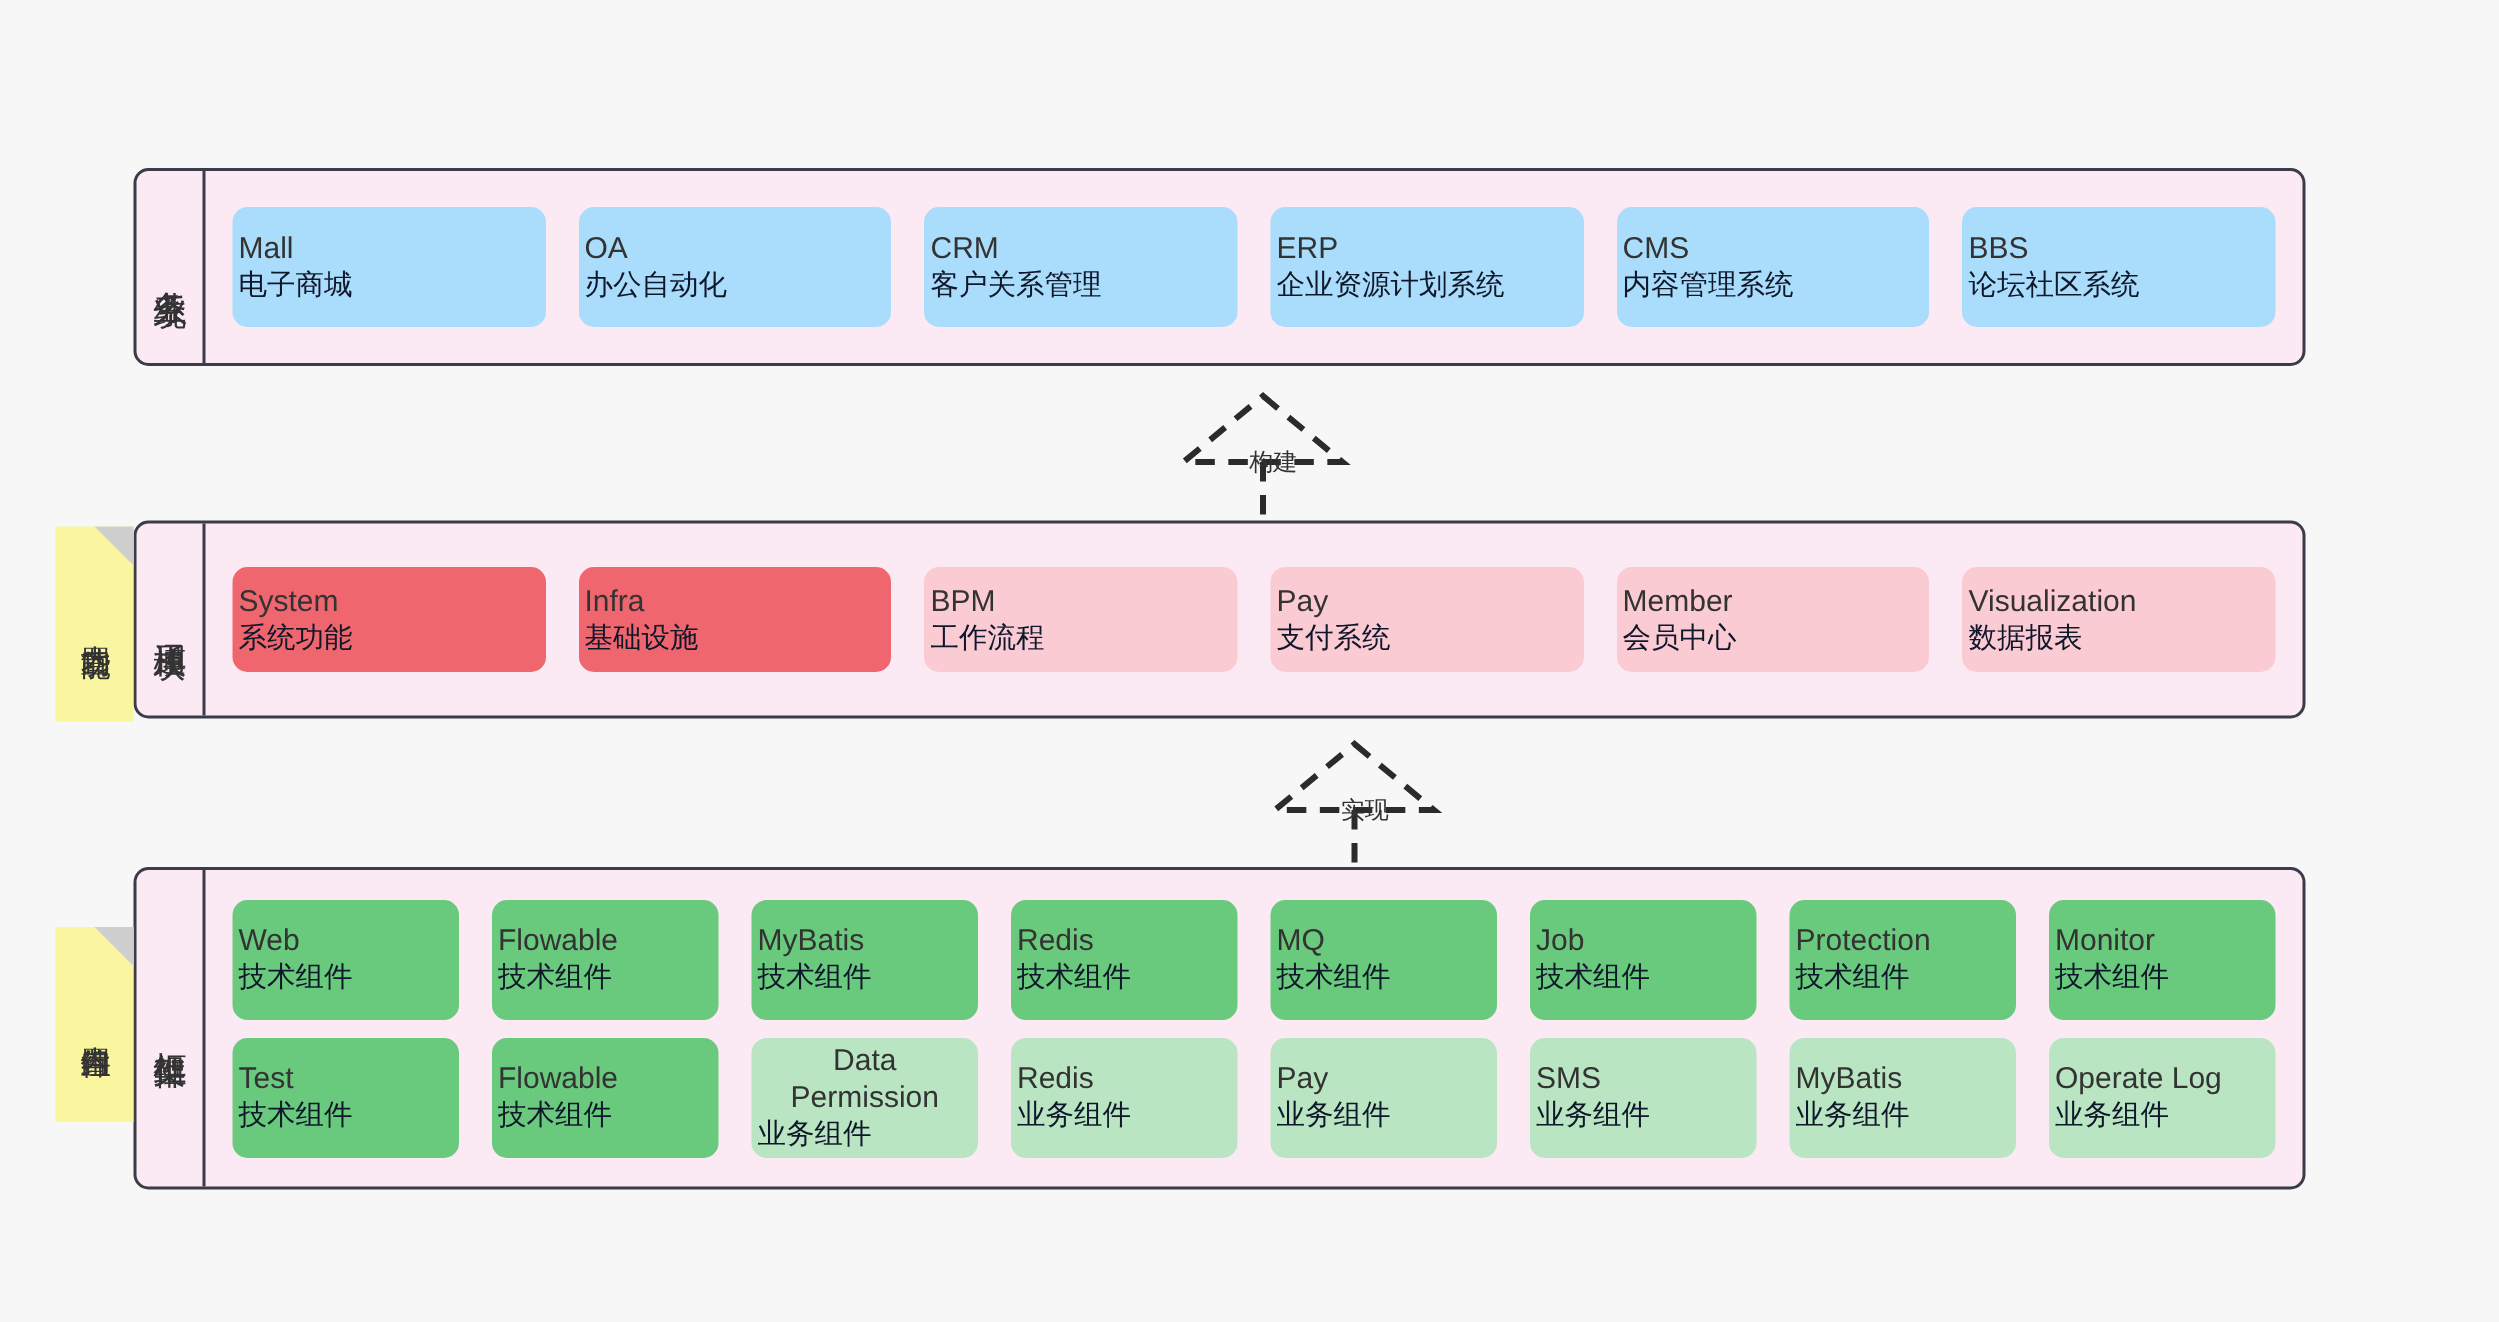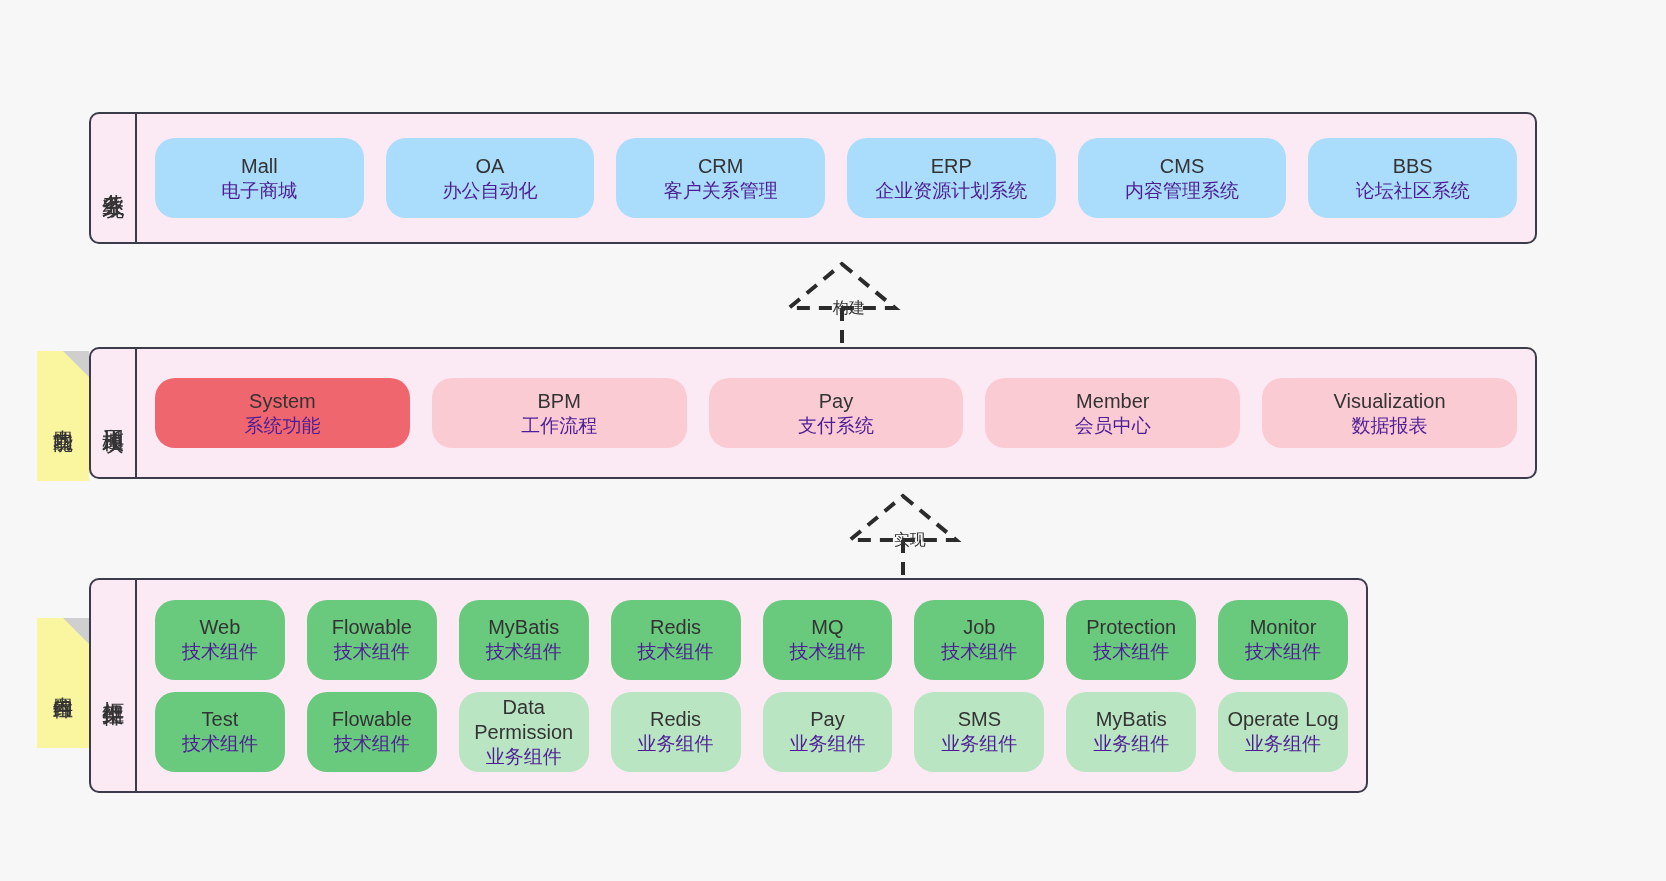--- a/index.html
+++ b/index.html
@@ -67,39 +67,39 @@
   .row {
     display: flex;
     flex-direction: row;
     gap: 22px;
     justify-content: space-between;
   }
 
   
   .card {
     flex: 1 1 0;
-    border-radius: 20px;
+    border-radius: 10px;
     display: flex;
     flex-direction: column;
-    align-items: center;
+    align-items: flex-start;
     justify-content: center;
     text-align: center;
     box-sizing: border-box;
     padding: 6px 4px;
     line-height: 1.24;
   }
   .card .en {
     font-size: 20px;
     color: #333333;
     white-space: nowrap;
   }
   .card .en.wrap { white-space: normal; }
   .card .cn {
     font-size: 19px;
-    color: #4c1d95;
+    color: #0f172a;
     white-space: nowrap;
   }
 
   
   .c-blue       { background: #aadcfb; }
   .c-red        { background: #f0666e; }
   .c-pink       { background: #fbcbd4; }
   .c-green      { background: #69c97d; }
   .c-lightgreen { background: #b9e5c2; }
 
@@ -207,20 +207,24 @@
   </div>
 
   <div class="layer layer-mod" id="layer-1" style="left:89px; top:347px; width:1448px; height:132px;">
     <div class="layer-title">通用模块</div>
     <div class="layer-body">
       <div class="row">
         <div class="card c-red">
           <span class="en">System</span>
           <span class="cn">系统功能</span>
         </div>
+        <div class="card c-red">
+          <span class="en">Infra</span>
+          <span class="cn">基础设施</span>
+        </div>
         <div class="card c-pink">
           <span class="en">BPM</span>
           <span class="cn">工作流程</span>
         </div>
         <div class="card c-pink">
           <span class="en">Pay</span>
           <span class="cn">支付系统</span>
         </div>
         <div class="card c-pink">
           <span class="en">Member</span>
@@ -240,21 +244,21 @@
       <path d="M 85 50 L 85 96" fill="none" stroke="#2b2b2b" stroke-width="4" stroke-dasharray="13 9"></path>
     </svg>
     <span class="arrow-label" style="top:40px; left:54%;">实现</span>
   </div>
 
   <div class="sticky" id="sticky-1" style="left:37px; top:618px; width:52px; height:130px;">
     <span class="fold"></span>
     <span>内置组件</span>
   </div>
 
-  <div class="layer layer-frame" id="layer-2" style="left:89px; top:578px; width:1279px; height:215px;">
+  <div class="layer layer-frame" id="layer-2" style="left:89px; top:578px; width:1448px; height:215px;">
     <div class="layer-title">框架组件</div>
     <div class="layer-body">
 
       <div class="row">
         <div class="card c-green">
           <span class="en">Web</span>
           <span class="cn">技术组件</span>
         </div>
         <div class="card c-green">
           <span class="en">Flowable</span>

